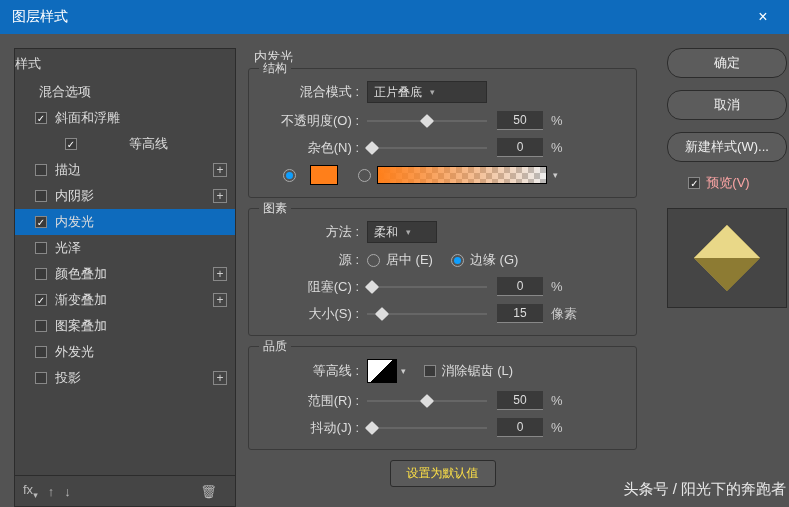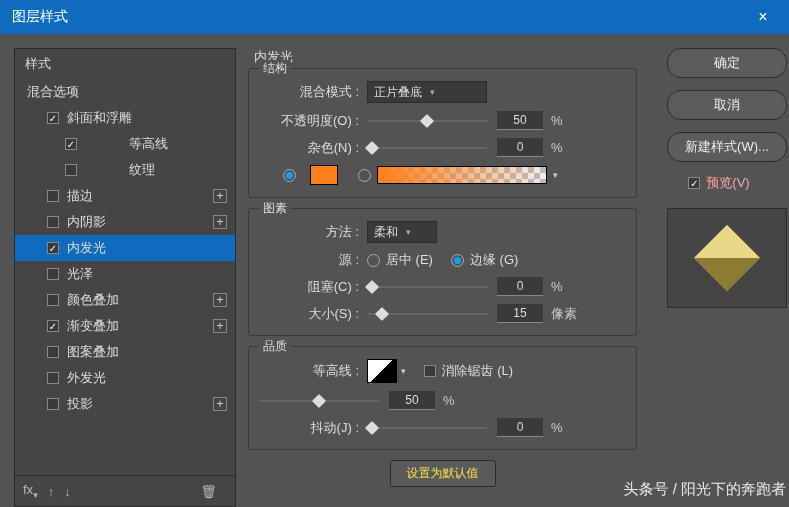--- a/index.html
+++ b/index.html
@@ -2,23 +2,23 @@
 <html><head>
 <meta charset="utf-8">
 <style>
 * { margin:0; padding:0; box-sizing:border-box; font-family:"Microsoft YaHei","PingFang SC",sans-serif; }
 body { background:#333; width:789px; height:507px; overflow:hidden; position:relative; }
 .title-bar { height:34px; background:#0e6bbd; color:#fff; display:flex; align-items:center; padding:0 12px; font-size:14px; }
 .title-bar .title-text { flex:1; }
 .title-bar .close { width:28px; height:28px; display:flex; align-items:center; justify-content:center; cursor:pointer; font-size:16px; }
 .dialog-body { display:flex; padding:14px 0 0 14px; height:calc(100% - 34px); background:#535353; position:relative; }
 .sidebar { width:222px; background:#454545; border:1px solid #2c2c2c; display:flex; flex-direction:column; }
-.sidebar-head { padding:6px 10px; color:#ddd; font-size:13px; }
+.sidebar-head { padding:6px 0; color:#ddd; font-size:13px; }
 .sidebar-item { display:flex; align-items:center; padding:4px 8px; color:#ddd; font-size:13px; cursor:pointer; position:relative; }
-.sidebar-item.level2 { padding-left:32px; }
+.sidebar-item.level2 { padding-left:20px; }
 .sidebar-item.level3 { padding-left:50px;gap:44px; }
 .sidebar-item.selected { background:#0e6bbd; }
 .sidebar-item .cb { width:12px; height:12px; border:1px solid #888; margin-right:8px; display:inline-flex; align-items:center; justify-content:center; background:#3a3a3a; font-size:10px; }
 .sidebar-item .cb.checked::after { content:"✓"; color:#fff; }
 .sidebar-item .add { position:absolute; right:8px; width:14px; height:14px; border:1px solid #888; color:#ccc; font-size:12px; line-height:12px; text-align:center; }
 .sidebar-foot { margin-top:auto; display:flex; align-items:center; padding:6px 8px; color:#bbb; font-size:13px; border-top:1px solid #2c2c2c; }
 .sidebar-foot .foot-icon { margin-right:10px; cursor:pointer; display:inline-block; }
 .sidebar-foot .spacer { flex:1; }
 .main { flex:1; padding:0 12px 10px 12px; color:#ddd; font-size:13px; }
 .main .section-title { margin:0 0 2px 6px; }
@@ -64,33 +64,29 @@
 <body>
 
 <div class="title-bar">
   <span class="title-text">图层样式</span>
   <span class="close">×</span>
 </div>
 
 <div class="dialog-body">
   <div class="sidebar">
     <div class="sidebar-head">样式</div>
-    <div class="sidebar-item" style="padding-left:12px">混合选项</div>
+    <div class="sidebar-item" style="padding-left:24px">混合选项</div>
     <div id="sidebar-items">
         <div class="sidebar-item level2">
           <span class="cb checked"></span>
           <span>斜面和浮雕</span>
         </div>
         <div class="sidebar-item level3">
           <span class="cb checked"></span>
           <span>等高线</span>
-        </div>
-        <div class="sidebar-item level3">
-          <span class="cb"></span>
-          <span>纹理</span>
         </div>
         <div class="sidebar-item level2">
           <span class="cb"></span>
           <span>描边</span>
           <span class="add">+</span>
         </div>
         <div class="sidebar-item level2">
           <span class="cb"></span>
           <span>内阴影</span>
           <span class="add">+</span>
@@ -212,20 +208,21 @@
     <div class="fieldset">
       <span class="legend">品质</span>
       <div class="row">
         <span class="label">等高线 :</span>
         <span class="contour-swatch"></span>
         <span style="font-size:9px;color:#ccc;margin-right:18px">▾</span>
         <span class="cb-inline"></span>
         <span>消除锯齿 (L)</span>
       </div>
       <div class="row">
+        <span class="label">范围(R) :</span>
         <div class="slider">
             <span class="handle" style="left:55px"></span>
           </div>
         <input class="numfield" value="50" style="">
         <span class="unit">%</span>
       </div>
       <div class="row">
         <span class="label">抖动(J) :</span>
         <div class="slider">
             <span class="handle" style="left:0"></span>

